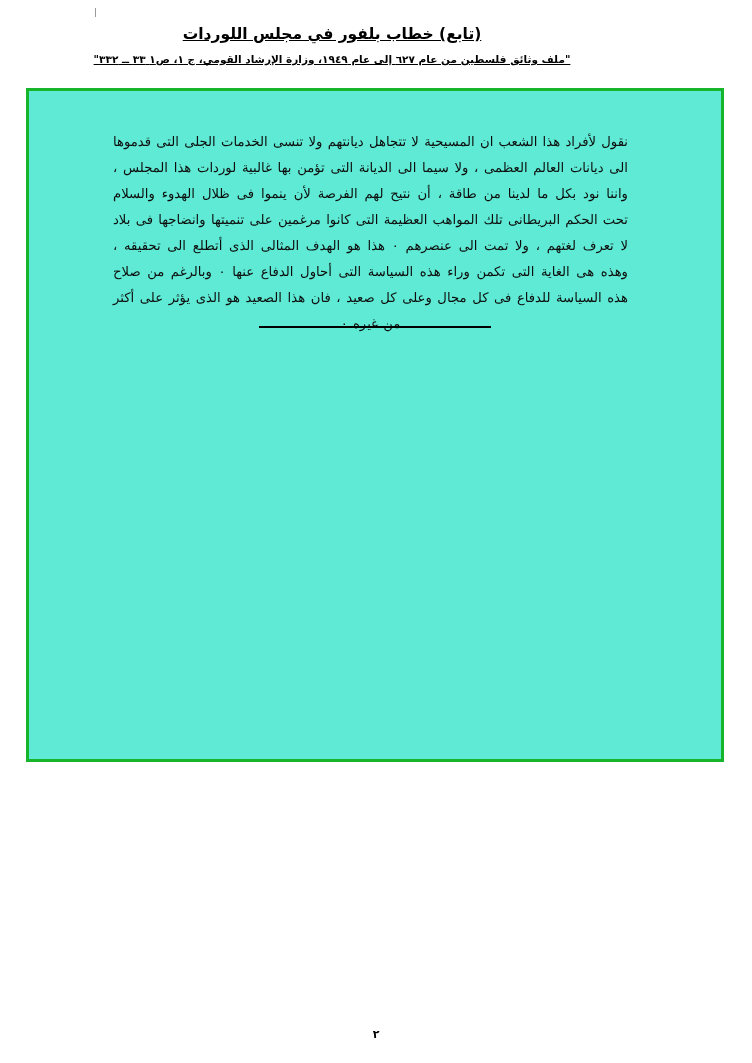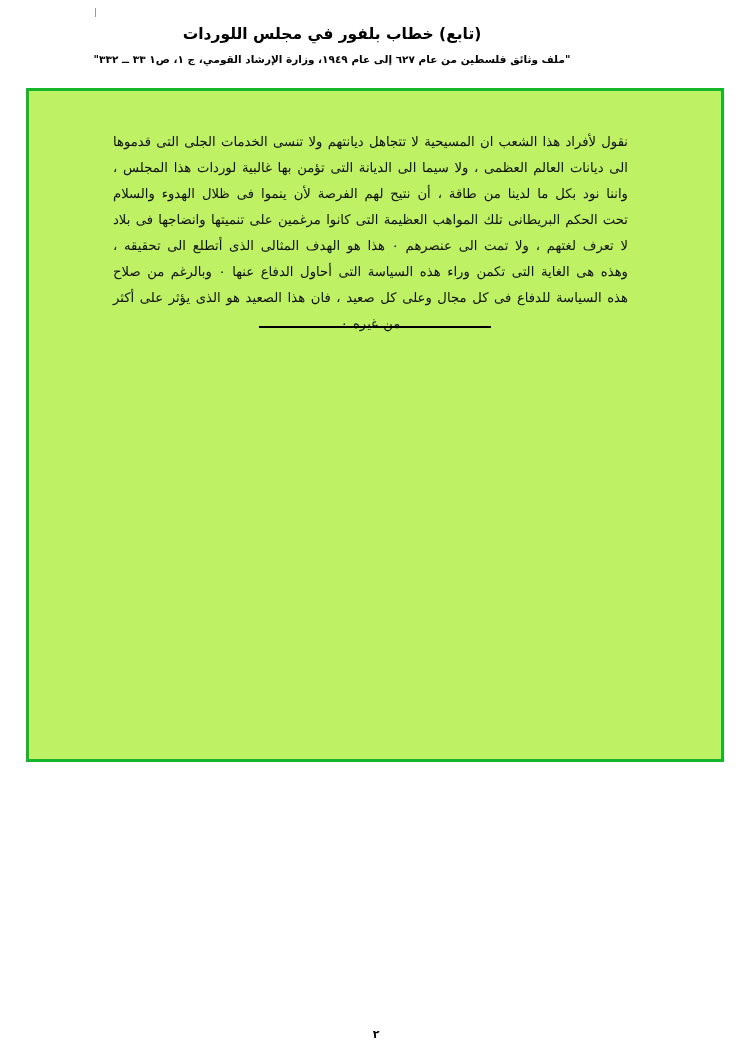--- a/index.html
+++ b/index.html
@@ -30,20 +30,21 @@
     height: 9px;
     background: #9a9a9a;
   }
 
   .header {
     position: absolute;
     top: 24px;
     left: 0;
     width: 664px;
     text-align: center;
+    text-decoration: underline;
   }
 
   .doc-title {
     font-family: "DejaVu Sans", sans-serif;
     font-weight: bold;
     font-size: 15.5px;
     letter-spacing: 0;
     line-height: 1.3;
     color: #000;
     direction: rtl;
@@ -60,21 +61,21 @@
   }
 
   .frame {
     position: absolute;
     top: 88px;
     left: 26px;
     width: 698px;
     height: 674px;
     border: 3px solid #17b52b;
     box-sizing: border-box;
-    background: #bef264;
+    background: #5eead4;
   }
 
   .body-text {
     position: absolute;
     top: 38px;
     right: 93px;
     width: 515px;
     direction: rtl;
     text-align: justify;
     text-align-last: center;

